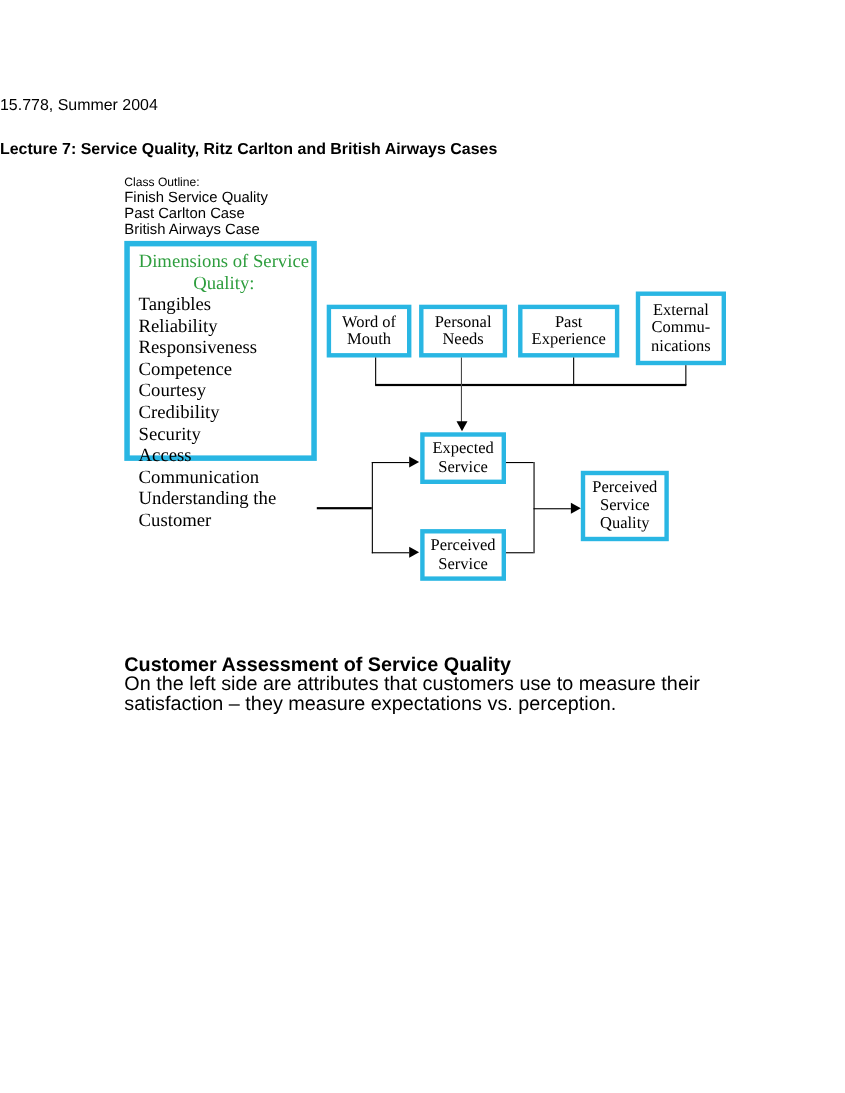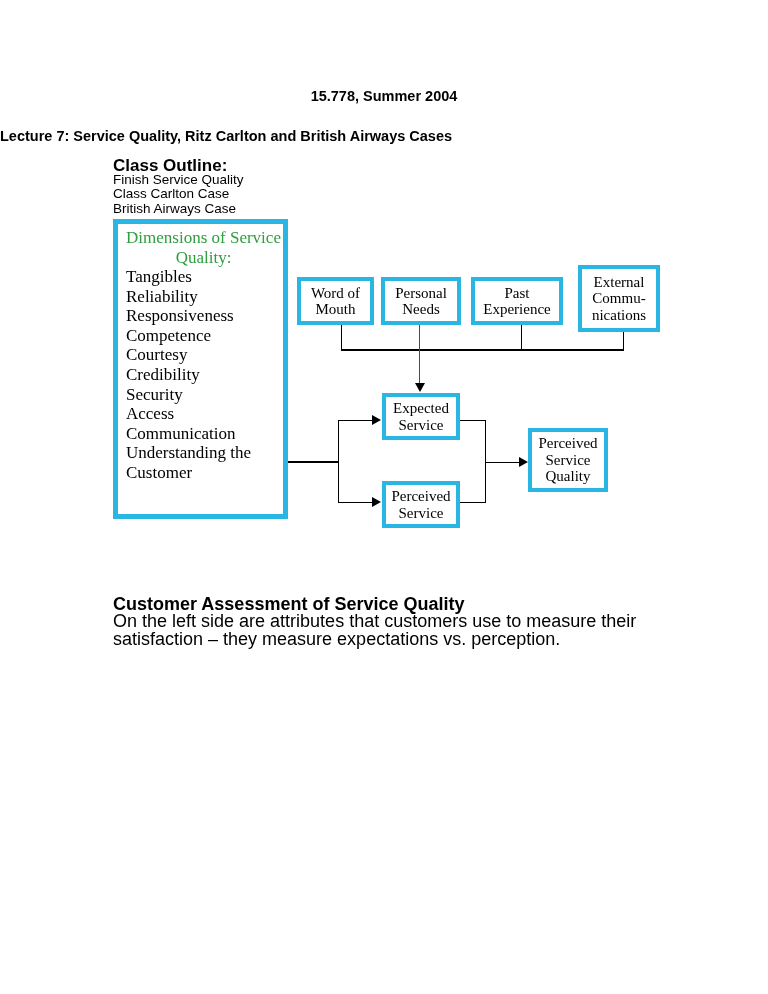--- a/index.html
+++ b/index.html
@@ -3,32 +3,32 @@
 <meta charset="utf-8">
 <style>
   :root { --accent:#29b6e3; --green:#2e9e3e; --ink:#000000; }
   * { margin:0; padding:0; box-sizing:border-box; }
   html,body { background:#ffffff; }
   .page {
     position:relative; width:768px; height:994px; background:#ffffff;
     font-family:"Liberation Sans", sans-serif; color:var(--ink); overflow:hidden;
   }
   .course-header {
-    position:absolute; top:88px; left:0; width:768px; text-align:center;
-    font-weight:bold; font-size:14.5px; line-height:17.5px;
+    position:absolute; top:88px; left:0; width:768px; 
+    font-weight:normal; font-size:14.5px; line-height:17.5px;
   }
   .lecture-title {
     position:absolute; top:128px; left:0; width:768px; text-align:left;
     font-weight:bold; font-size:14.5px;
   }
   .outline { position:absolute; top:159px; left:113px; font-size:13.5px; line-height:14.2px; }
-  .outline-heading { font-weight:bold; font-size:17px; }
+  .outline-heading { font-weight:normal; font-size:11px; }
 
   .dim-box {
-    position:absolute; left:113px; top:219px; width:175px; height:300px;
+    position:absolute; left:113px; top:219px; width:175px; height:200px;
     border:5px solid var(--accent); background:#fff;
     font-family:"Liberation Serif", serif; font-size:17px; padding:4px 2px 0 8px;
   }
   .dim-title { color:var(--green); text-align:center; line-height:19.5px; white-space:pre-line; }
   .dim-item { line-height:19.6px; white-space:pre-line; }
 
   .dbox {
     position:absolute; border:4px solid var(--accent); background:#fff;
     font-family:"Liberation Serif", serif; font-size:15px; line-height:16.5px;
     display:flex; align-items:center; justify-content:center;
@@ -65,21 +65,21 @@
 
   <div class="course-header">
     <div>15.778, Summer 2004</div>
   </div>
 
   <div class="lecture-title">Lecture 7: Service Quality, Ritz Carlton and British Airways Cases</div>
 
   <div class="outline">
     <div class="outline-heading">Class Outline:</div>
     <div>Finish Service Quality</div>
-    <div>Class Carlton Case</div>
+    <div>Past Carlton Case</div>
     <div>British Airways Case</div>
   </div>
 
   <div class="dim-box">
     <div class="dim-title">Dimensions of Service
 Quality:</div>
     <div class="dim-item">Tangibles</div>
     <div class="dim-item">Reliability</div>
     <div class="dim-item">Responsiveness</div>
     <div class="dim-item">Competence</div>

